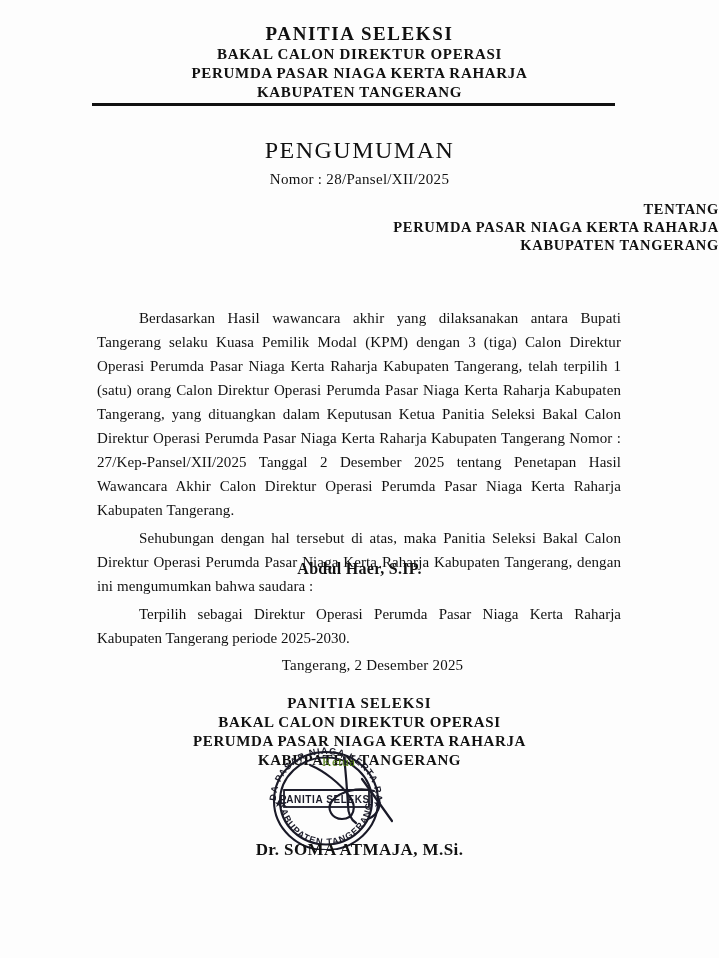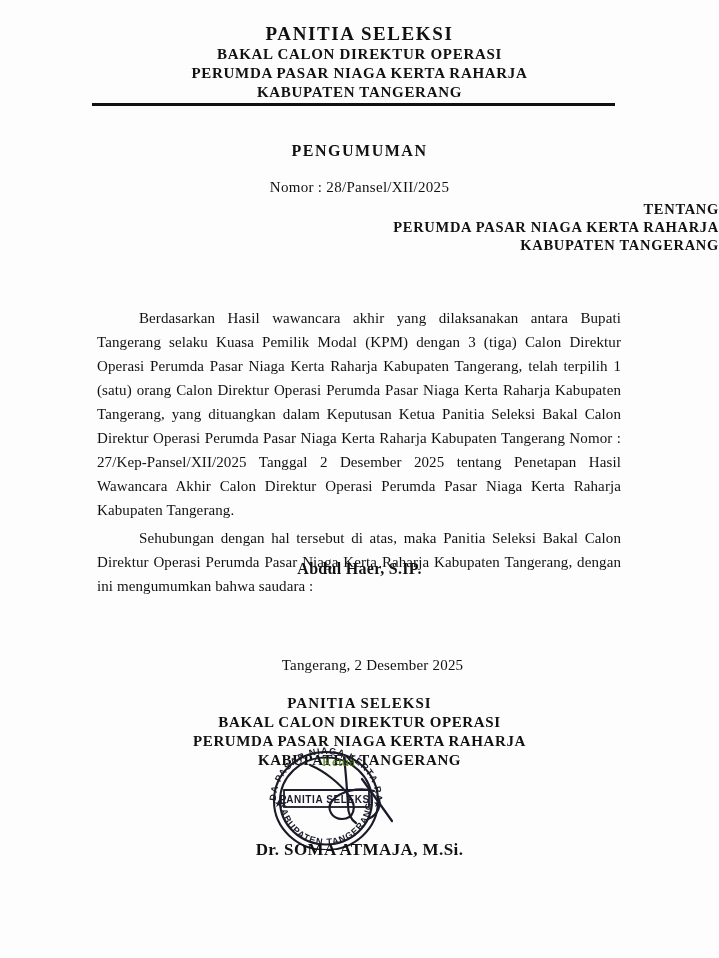--- a/index.html
+++ b/index.html
@@ -48,29 +48,29 @@
 
   
   .title-block {
     position: absolute;
     top: 136px;
     left: 0;
     width: 719px;
     text-align: center;
   }
   .t-pengumuman {
-    font-weight: bold;
-    font-size: 16px;
+    font-weight: normal;
+    font-size: 24px;
     letter-spacing: 1.5px;
     line-height: 29px;
   }
   .t-nomor {
     font-size: 15px;
     line-height: 22px;
-    margin-top: 11px;
+    margin-top: 3px;
     letter-spacing: 0.3px;
   }
   .tentang-block {
     position: absolute;
     top: 200px;
     left: 0;
     width: 719px;
     text-align: right;
   }
   .t-tentang, .t-sub {
@@ -202,20 +202,23 @@
     <div class="t-sub">KABUPATEN TANGERANG</div>
   </div>
 
   <div class="body-text">
     <p class="para">Berdasarkan Hasil wawancara akhir yang dilaksanakan antara Bupati Tangerang selaku Kuasa Pemilik Modal (KPM) dengan 3  (tiga) Calon Direktur Operasi Perumda Pasar Niaga Kerta Raharja Kabupaten Tangerang, telah terpilih 1 (satu) orang Calon Direktur Operasi Perumda Pasar Niaga Kerta Raharja Kabupaten Tangerang, yang  dituangkan dalam Keputusan Ketua Panitia Seleksi Bakal Calon Direktur Operasi Perumda Pasar Niaga Kerta Raharja Kabupaten Tangerang Nomor : 27/Kep-Pansel/XII/2025 Tanggal 2 Desember 2025 tentang Penetapan Hasil Wawancara Akhir Calon Direktur Operasi Perumda Pasar Niaga Kerta Raharja Kabupaten Tangerang.</p>
     <p class="para">Sehubungan dengan hal tersebut di atas, maka Panitia Seleksi Bakal Calon Direktur Operasi Perumda Pasar Niaga Kerta Raharja Kabupaten Tangerang, dengan ini mengumumkan  bahwa  saudara :</p>
   </div>
 
   <div class="honoree">Abdul Haer, S.IP.</div>
 
+  <div class="body-text-2">
+    <p class="para">Terpilih sebagai Direktur Operasi Perumda Pasar Niaga Kerta Raharja Kabupaten Tangerang periode 2025-2030.</p>
+  </div>
 
   <div class="sig-date">Tangerang, 2 Desember 2025</div>
 
   <div class="sig-block">
     <div class="sig-l1">PANITIA SELEKSI</div>
     <div class="sig-l2">BAKAL CALON DIREKTUR OPERASI</div>
     <div class="sig-l3">PERUMDA PASAR NIAGA KERTA RAHARJA</div>
     <div class="sig-l4">KABUPATEN TANGERANG</div>
   </div>
 

